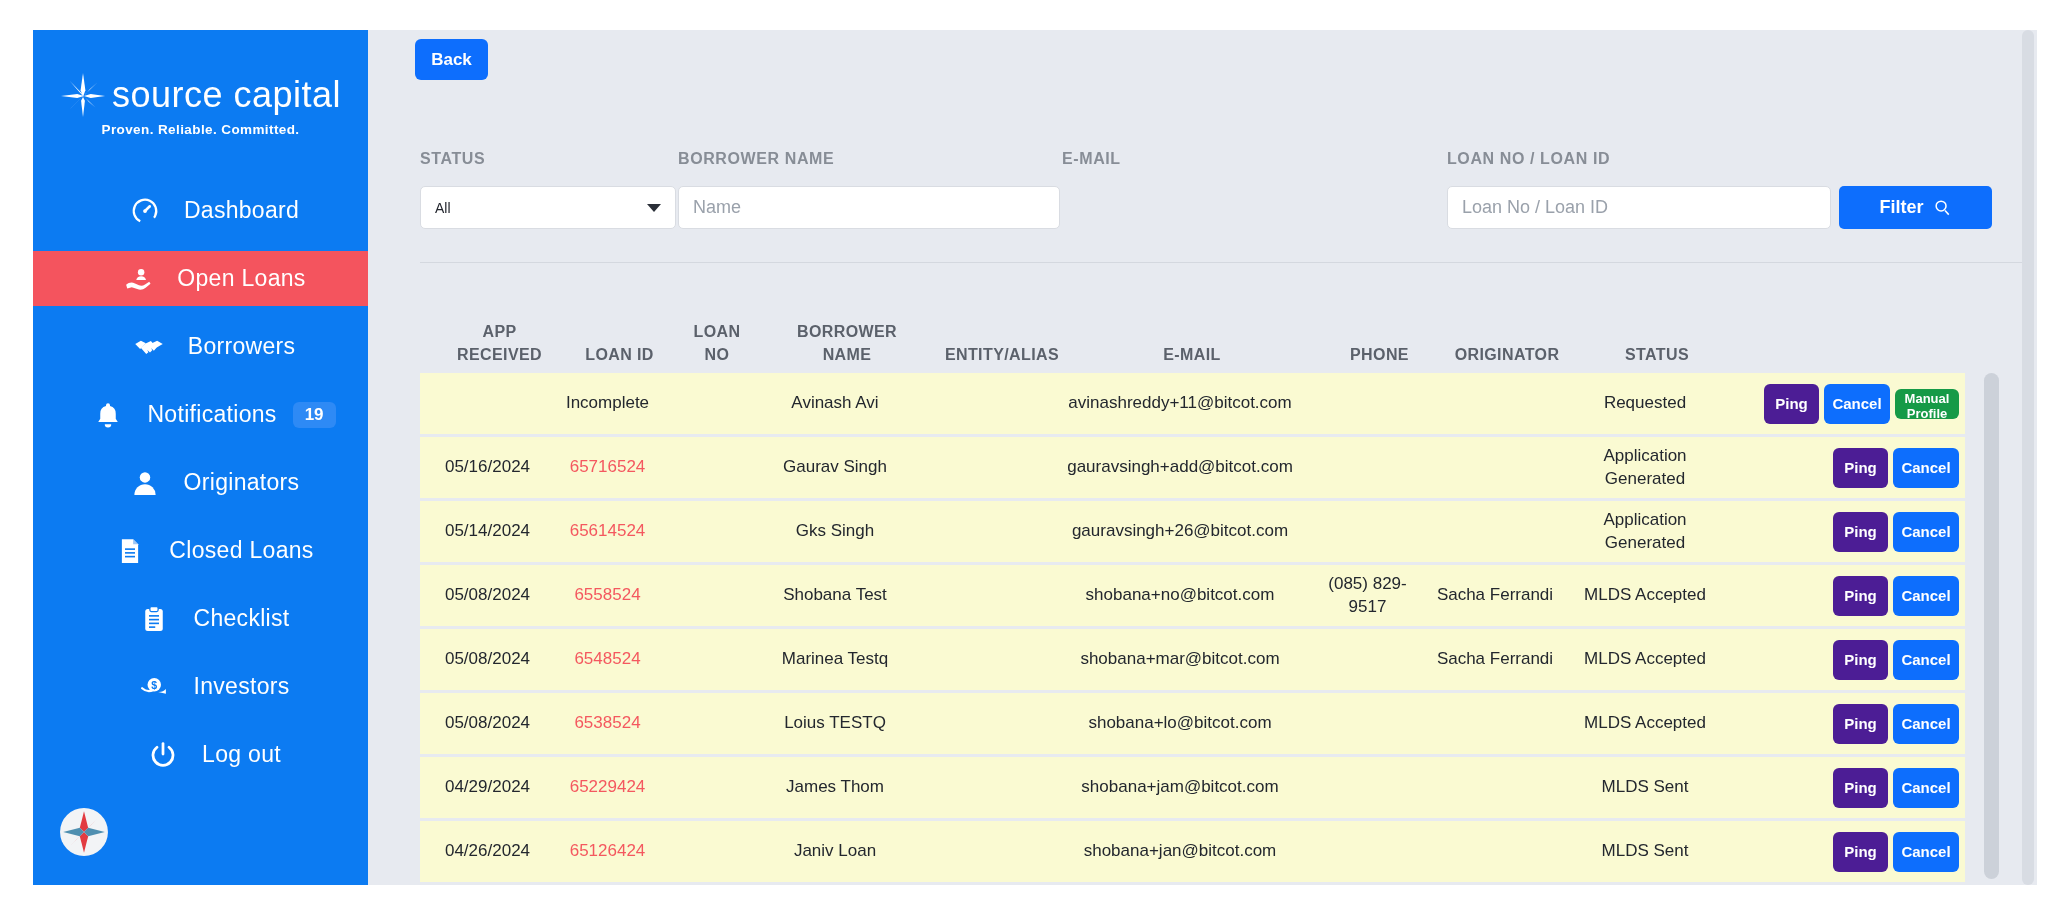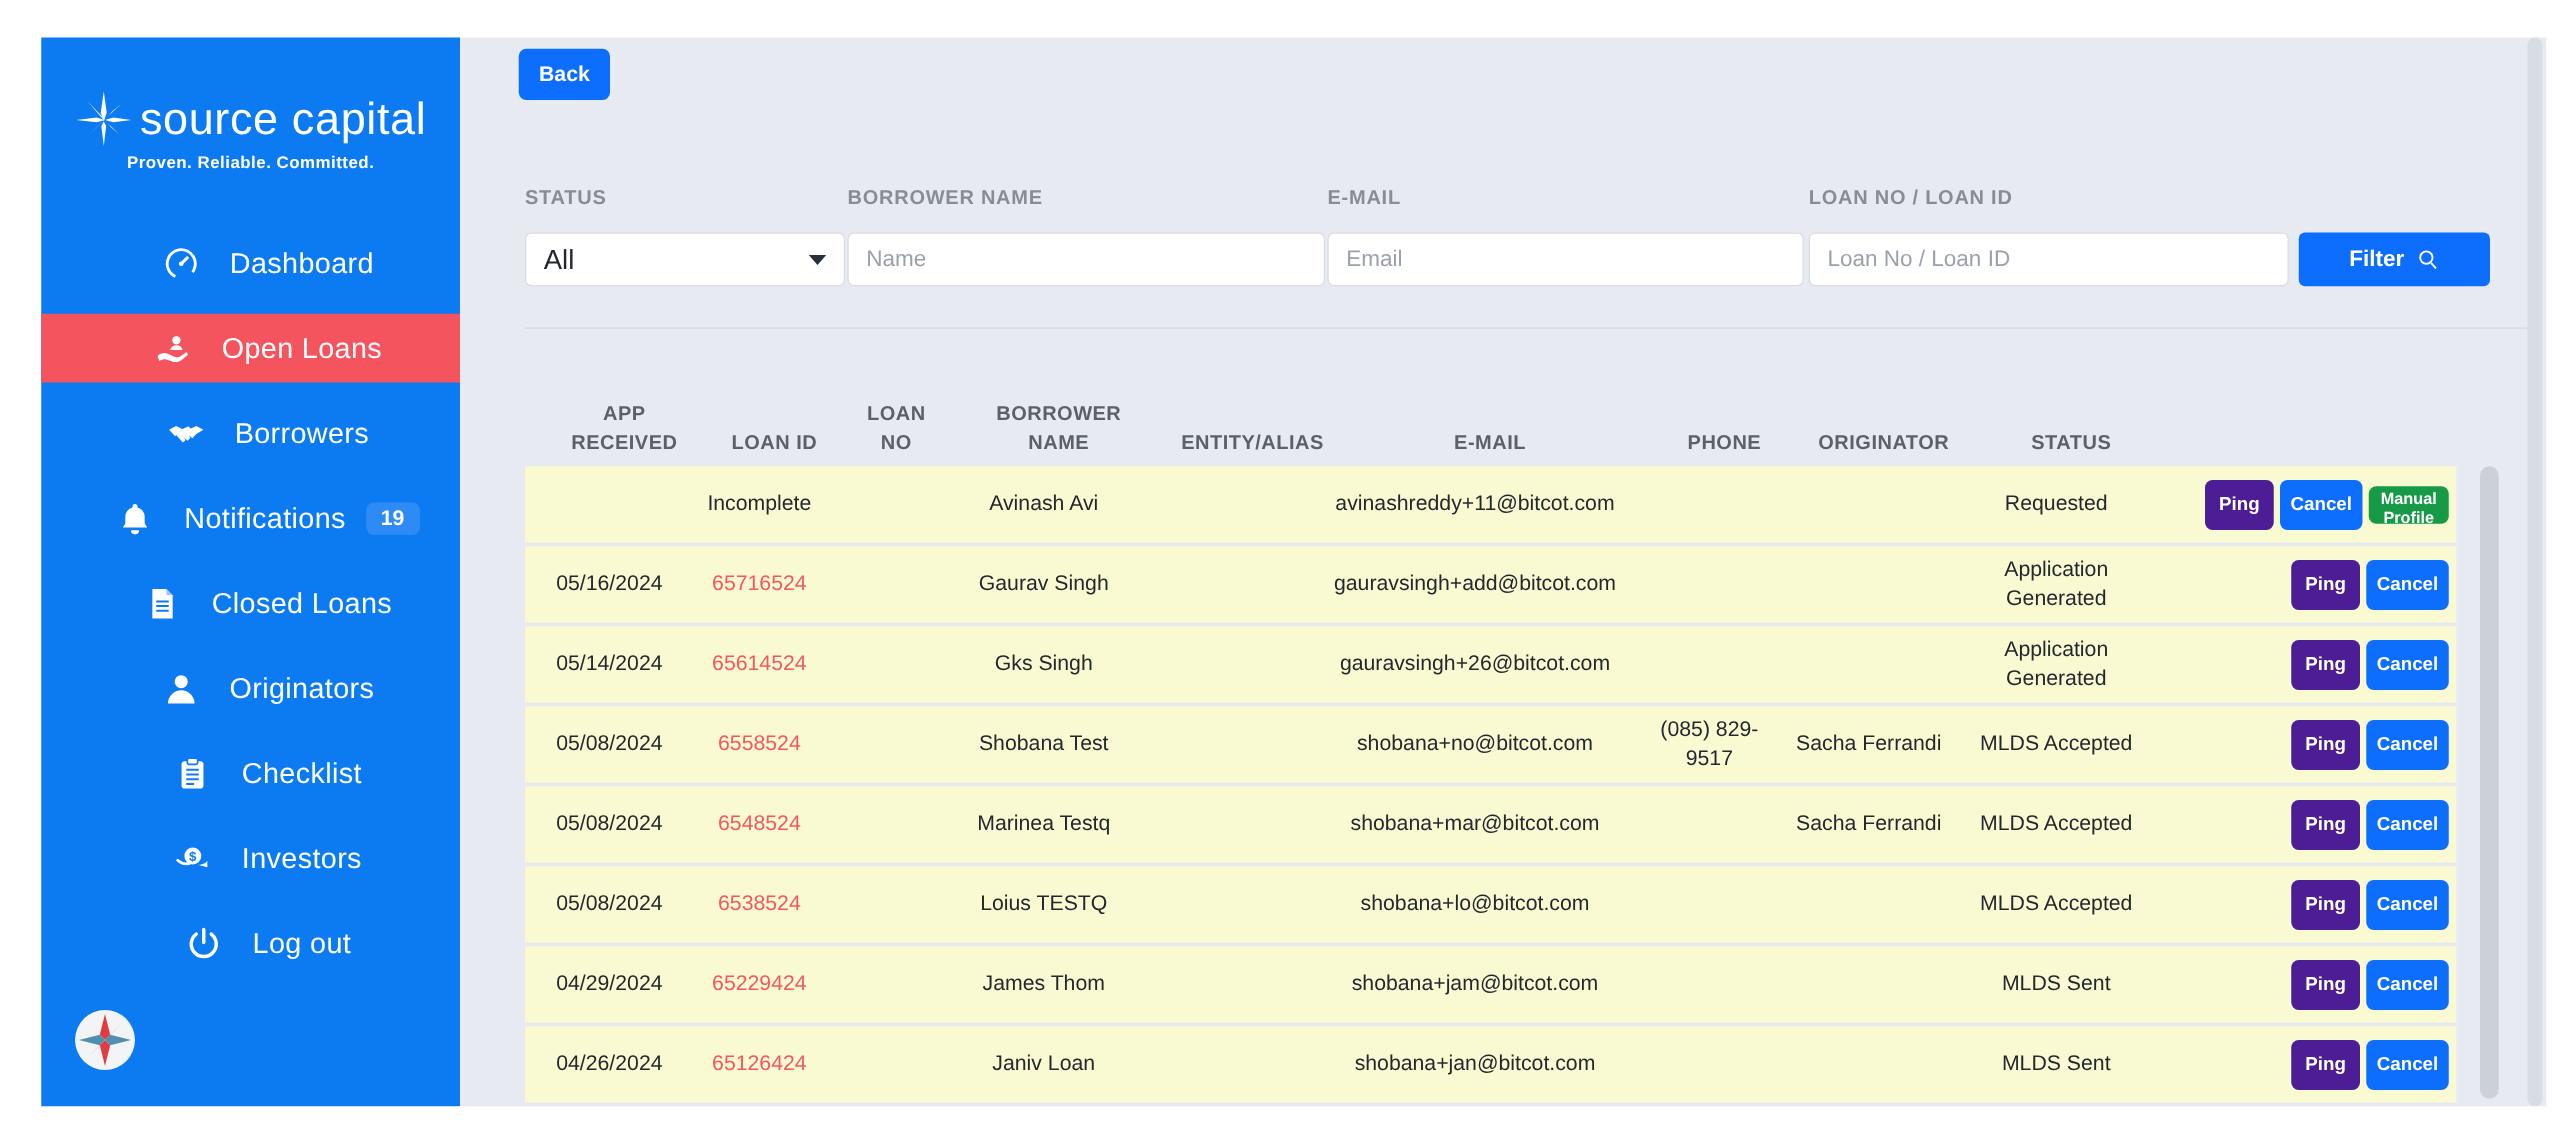--- a/index.html
+++ b/index.html
@@ -26,21 +26,21 @@
   .back-btn{position:absolute;left:47px;top:9px;width:73px;height:41px;background:#0d6efd;color:#fff;
             border:none;border-radius:6px;font-size:17px;font-weight:600;cursor:pointer;
             font-family:"Liberation Sans",sans-serif;}
   .flabel{position:absolute;top:120px;color:#878d96;font-size:16px;font-weight:700;letter-spacing:.6px;}
   .finput{position:absolute;top:156px;height:43px;background:#fff;border:1px solid #d9dce2;border-radius:5px;
           box-sizing:border-box;font-size:18px;color:#23262e;padding:0 14px;
           font-family:"Liberation Sans",sans-serif;outline:none;}
   .finput::placeholder{color:#9aa1ab;}
   .fselect{position:absolute;top:156px;height:43px;background:#fff;border:1px solid #d9dce2;border-radius:5px;
            box-sizing:border-box;display:flex;align-items:center;justify-content:space-between;
-           padding:16px 14px;font-size:22px;color:#23262e;cursor:pointer;}
+           padding:16px 14px;font-size:14px;color:#23262e;cursor:pointer;}
   .caret{width:0;height:0;border-left:7px solid transparent;border-right:7px solid transparent;
          border-top:8px solid #2a2f38;}
   .filter-btn{position:absolute;left:1471px;top:156px;width:153px;height:43px;background:#0d6efd;color:#fff;
               border:none;border-radius:5px;font-size:18px;font-weight:600;cursor:pointer;
               display:flex;align-items:center;justify-content:center;gap:9px;
               font-family:"Liberation Sans",sans-serif;}
   .divider{position:absolute;left:52px;right:12px;top:232px;height:1px;background:#d4d8df;}
 
   
   .cols{display:grid;grid-template-columns:135px 105px 90px 170px 140px 240px 135px 120px 180px 230px;}
@@ -119,38 +119,38 @@
       <div class="nav-item">
         <svg class="nav-icon" viewBox="0 0 24 24" fill="#fff">
           <path d="M12 2.6a1.6 1.6 0 0 1 1.6 1.6v.6A6.2 6.2 0 0 1 18.2 11v4l1.6 2.6H4.2L5.8 15v-4a6.2 6.2 0 0 1 4.6-6.2v-.6A1.6 1.6 0 0 1 12 2.6z"></path>
           <path d="M9.4 19.4a2.6 2.6 0 0 0 5.2 0z"></path>
         </svg>
         <span class="nav-label">Notifications</span>
         <span class="nav-badge">19</span>
       </div>
 
       <div class="nav-item">
+        <svg class="nav-icon" viewBox="0 0 24 24" fill="#fff">
+          <circle cx="12" cy="7.5" r="4.2"></circle>
+          <path d="M3.5 21.5a8.5 8.5 0 0 1 17 0z"></path>
+        </svg>
+        <span class="nav-label">Originators</span>
+      </div>
+
+      <div class="nav-item">
         <svg class="nav-icon" viewBox="0 0 24 24">
           <path d="M5.5 2.5h9l4 4v15h-13z" fill="#fff"></path>
           <path d="M14.5 2.5v4h4z" fill="#9ec6f5"></path>
           <g stroke="#0c7bf2" stroke-width="1.3">
             <path d="M8 10.5h8"></path>
               <path d="M8 13.5h8"></path>
               <path d="M8 16.5h8"></path>
           </g>
         </svg>
         <span class="nav-label">Closed Loans</span>
-      </div>
-
-      <div class="nav-item">
-        <svg class="nav-icon" viewBox="0 0 24 24" fill="#fff">
-          <circle cx="12" cy="7.5" r="4.2"></circle>
-          <path d="M3.5 21.5a8.5 8.5 0 0 1 17 0z"></path>
-        </svg>
-        <span class="nav-label">Originators</span>
       </div>
 
       <div class="nav-item">
         <svg class="nav-icon" viewBox="0 0 24 24">
           <rect x="5" y="4" width="14" height="17.5" rx="2" fill="#fff"></rect>
           <rect x="8.7" y="2" width="6.6" height="4" rx="1.2" fill="#fff" stroke="#0c7bf2" stroke-width="1"></rect>
           <g stroke="#0c7bf2" stroke-width="1.3">
             <path d="M8 9.5h8"></path>
               <path d="M8 12.5h8"></path>
               <path d="M8 15.5h8"></path>
@@ -198,21 +198,20 @@
     <div class="flabel" style="left:52px;">STATUS</div>
     <div class="flabel" style="left:310px;">BORROWER NAME</div>
     <div class="flabel" style="left:694px;">E-MAIL</div>
     <div class="flabel" style="left:1079px;">LOAN NO / LOAN ID</div>
 
     <div class="fselect" style="left:52px;width:256px;">
       <span>All</span>
       <span class="caret"></span>
     </div>
     <input class="finput" style="left: 310px; width: 382px;" type="text" placeholder="Name">
-    <input class="finput" style="left: 694px; width: 381px;" type="text" placeholder="Email">
     <input class="finput" style="left: 1079px; width: 384px;" type="text" placeholder="Loan No / Loan ID">
     <button class="filter-btn">
       <span>Filter</span>
       <svg width="19" height="19" viewBox="0 0 20 20" fill="none" stroke="#fff" stroke-width="1.6">
         <circle cx="8.5" cy="8.5" r="5.2"></circle>
           <path d="M12.6 13.2l4 4.3"></path>
       </svg>
     </button>
 
     <div class="divider"></div>

